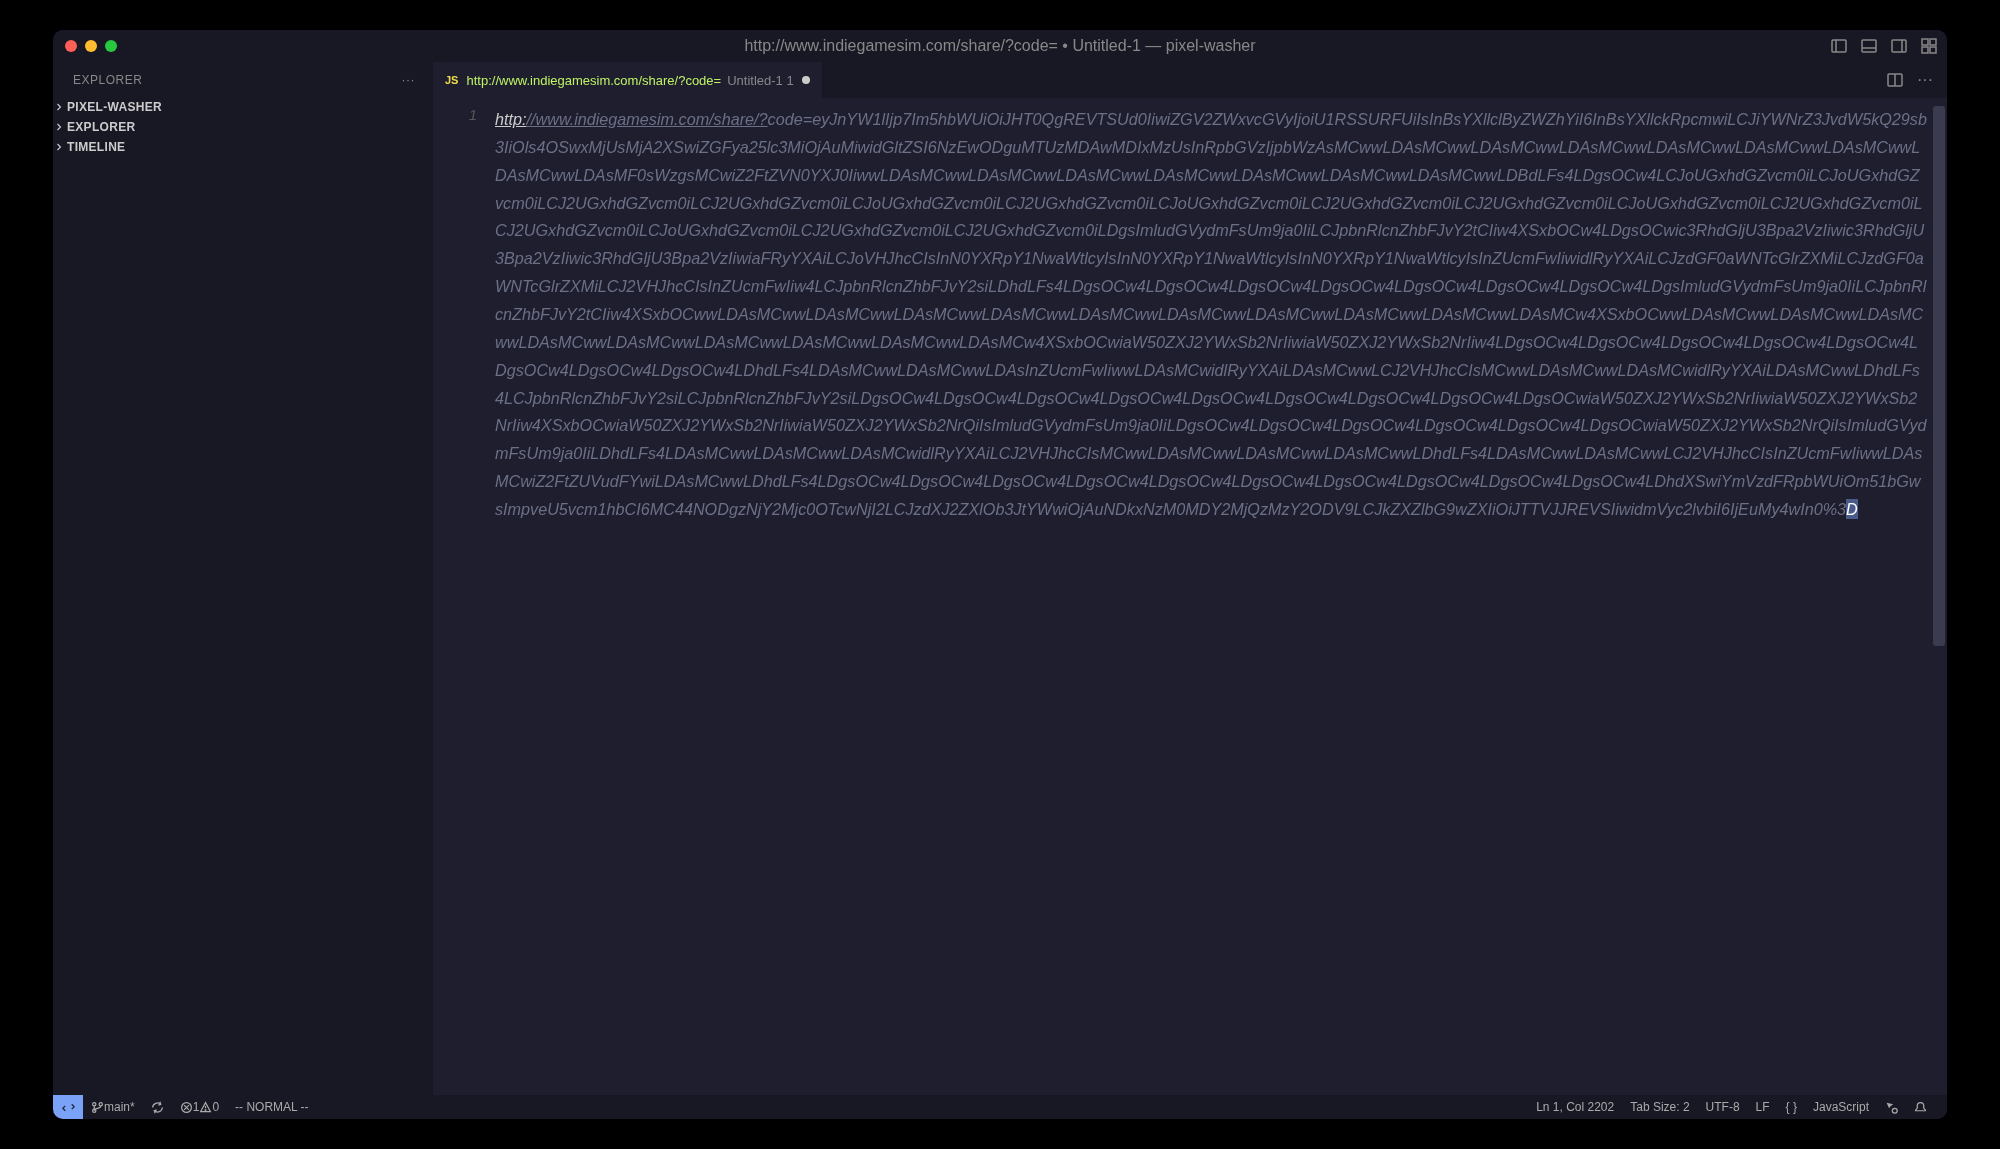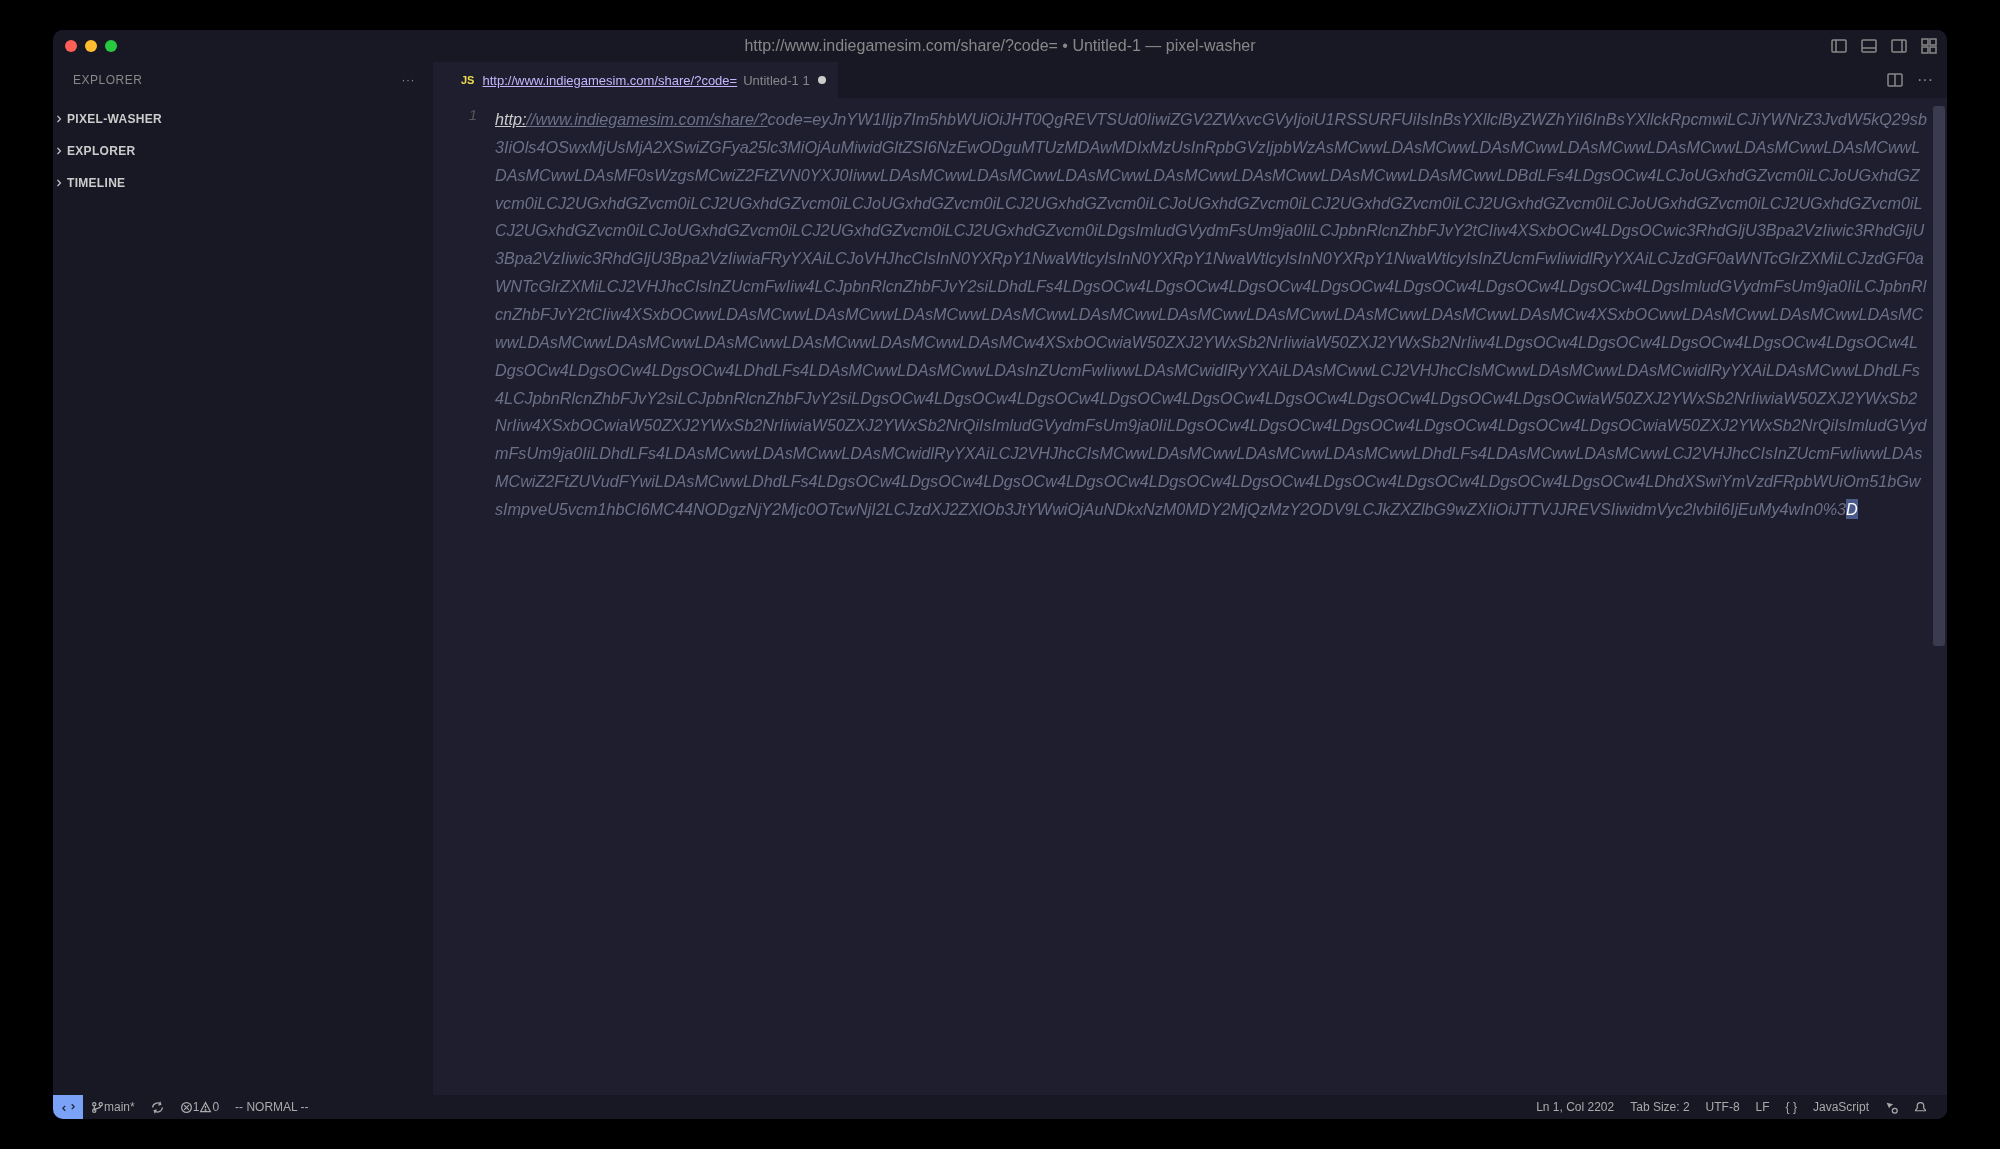--- a/index.html
+++ b/index.html
@@ -74,21 +74,20 @@
       flex: 1;
       display: flex;
       overflow: hidden;
     }
     .sidebar {
       width: 380px;
       background: #181825;
       display: flex;
       flex-direction: column;
       flex-shrink: 0;
-      gap: 12px;
     }
     .sidebar-header {
       height: 35px;
       display: flex;
       align-items: center;
       justify-content: space-between;
       padding: 0 18px 0 20px;
       color: #888;
       font-size: 12px;
       letter-spacing: 0.5px;
@@ -135,25 +134,23 @@
       background: #1e1e2e;
       gap: 8px;
       font-size: 13px;
       cursor: pointer;
       border-right: 1px solid #181825;
     }
     .tab-jsicon {
       color: #f0db4f;
       font-weight: bold;
       font-size: 11px;
-      margin-left: 16px;
     }
     .tab-name {
-      color: #c4b5fd;
-      text-decoration: underline;
+      color: #bef264;
     }
     .tab-suffix {
       color: #888;
       margin-left: -2px;
     }
     .tab-dot {
       width: 8px;
       height: 8px;
       background: #ccc;
       border-radius: 50%;

